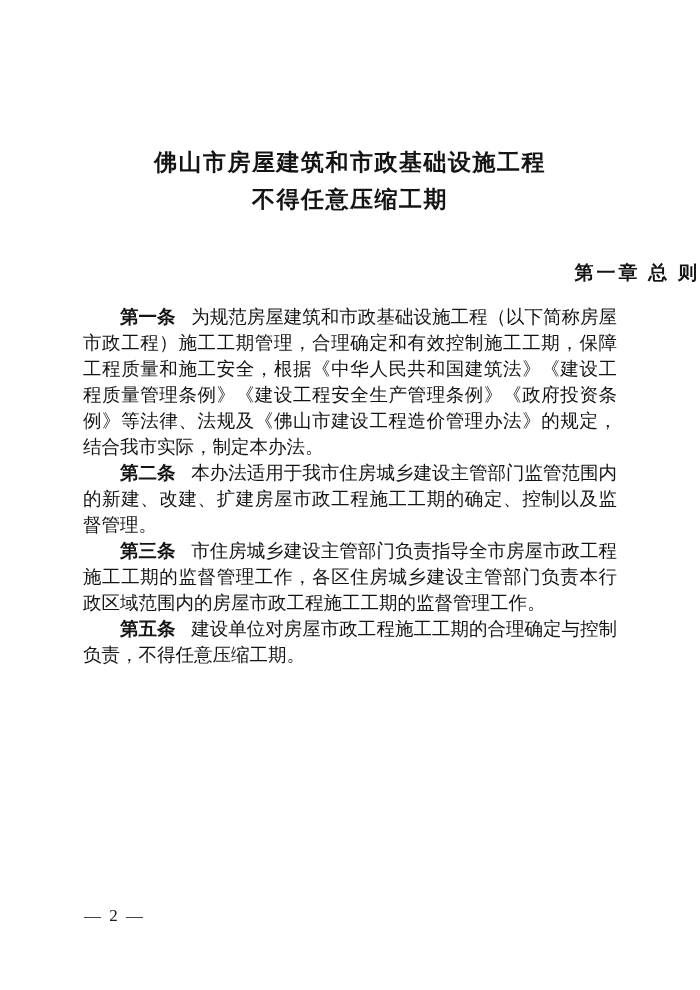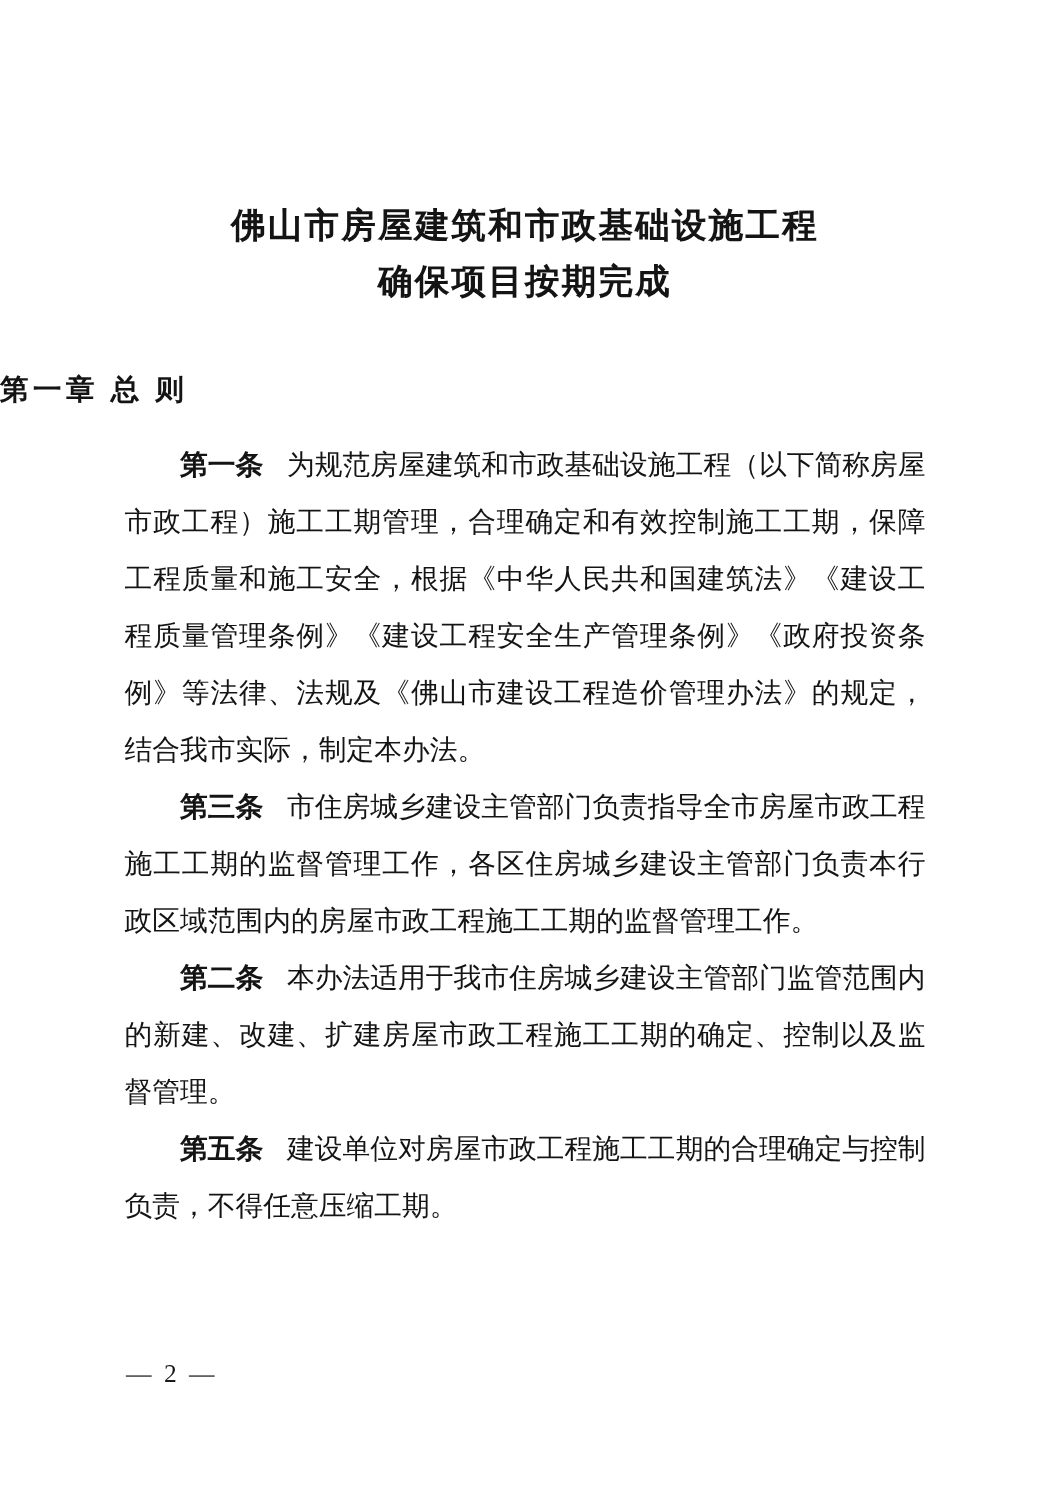--- a/index.html
+++ b/index.html
@@ -11,42 +11,42 @@
     position: relative;
     width: 700px;
     height: 990px;
     background: #ffffff;
     color: #141414;
     font-family: "Liberation Serif", "DejaVu Serif", serif;
     box-sizing: border-box;
     overflow: hidden;
   }
   .doc-title {
-    margin: 4px;
+    margin: 16px;
     padding-top: 128px;
     text-align: center;
     font-size: 23px;
     font-weight: 700;
     line-height: 37px;
     letter-spacing: 1.5px;
   }
   .title-line { display: block; }
   .chapter-heading {
     margin: 42px 0 0 0;
-    text-align: left;
+    text-align: right;
     font-size: 19px;
     font-weight: 700;
     letter-spacing: 3px;
     line-height: 26px;
   }
   .body-text {
     margin: 18px auto 1px auto;
     width: 534px;
     font-size: 18.5px;
-    line-height: 38px;
+    line-height: 26px;
     text-align: justify;
     text-justify: inter-ideograph;
   }
   .article {
     margin: 0;
     text-indent: 2em;
   }
   .article-label {
     font-weight: 700;
     margin-right: 0.85em;
@@ -60,37 +60,37 @@
     color: #1a1a1a;
   }
 </style>
 </head>
 <body>
 
 <div class="page">
 
   <h1 class="doc-title">
     <span class="title-line">佛山市房屋建筑和市政基础设施工程</span>
-    <span class="title-line">确保项目按期完成</span>
+    <span class="title-line">不得任意压缩工期</span>
   </h1>
 
   <h2 class="chapter-heading">第一章 总 则</h2>
 
   <div class="body-text">
 
     <p class="article">
       <span class="article-label">第一条</span><span>为规范房屋建筑和市政基础设施工程（以下简称房屋市政工程）施工工期管理，合理确定和有效控制施工工期，保障工程质量和施工安全，根据《中华人民共和国建筑法》《建设工程质量管理条例》《建设工程安全生产管理条例》《政府投资条例》等法律、法规及《佛山市建设工程造价管理办法》的规定，结合我市实际，制定本办法。</span>
     </p>
 
     <p class="article">
-      <span class="article-label">第三条</span><span>市住房城乡建设主管部门负责指导全市房屋市政工程施工工期的监督管理工作，各区住房城乡建设主管部门负责本行政区域范围内的房屋市政工程施工工期的监督管理工作。</span>
+      <span class="article-label">第二条</span><span>本办法适用于我市住房城乡建设主管部门监管范围内的新建、改建、扩建房屋市政工程施工工期的确定、控制以及监督管理。</span>
     </p>
 
     <p class="article">
-      <span class="article-label">第二条</span><span>本办法适用于我市住房城乡建设主管部门监管范围内的新建、改建、扩建房屋市政工程施工工期的确定、控制以及监督管理。</span>
+      <span class="article-label">第三条</span><span>市住房城乡建设主管部门负责指导全市房屋市政工程施工工期的监督管理工作，各区住房城乡建设主管部门负责本行政区域范围内的房屋市政工程施工工期的监督管理工作。</span>
     </p>
 
 
     <p class="article">
       <span class="article-label">第五条</span><span>建设单位对房屋市政工程施工工期的合理确定与控制负责，不得任意压缩工期。</span>
     </p>
 
 
   </div>
 

